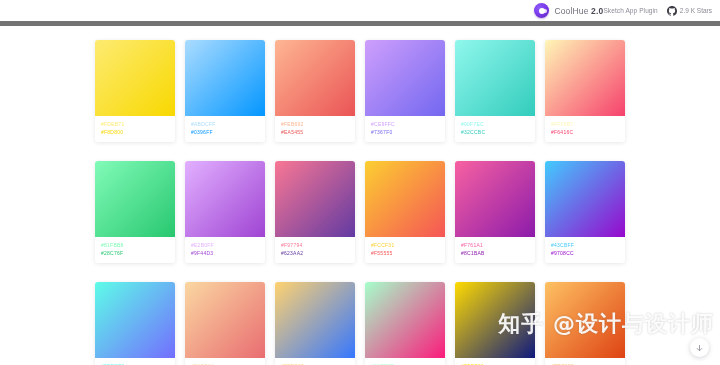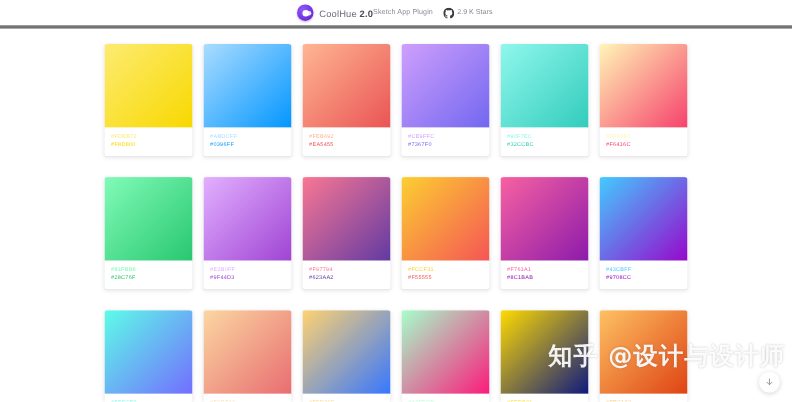--- a/index.html
+++ b/index.html
@@ -15,23 +15,23 @@
     background: #ffffff;
     position: relative;
   }
 
   
   .header {
     height: 26px;
     width: 100%;
     display: flex;
     align-items: center;
-    justify-content: center;
+    justify-content: flex-end;
     padding: 0 8px 0 6px;
-    border-bottom: 3px solid #737373;
+    border-bottom: 5px solid #737373;
     background: #ffffff;
   }
 
   .brand {
     display: flex;
     align-items: center;
     gap: 5px;
   }
 
   .logo-mark {

